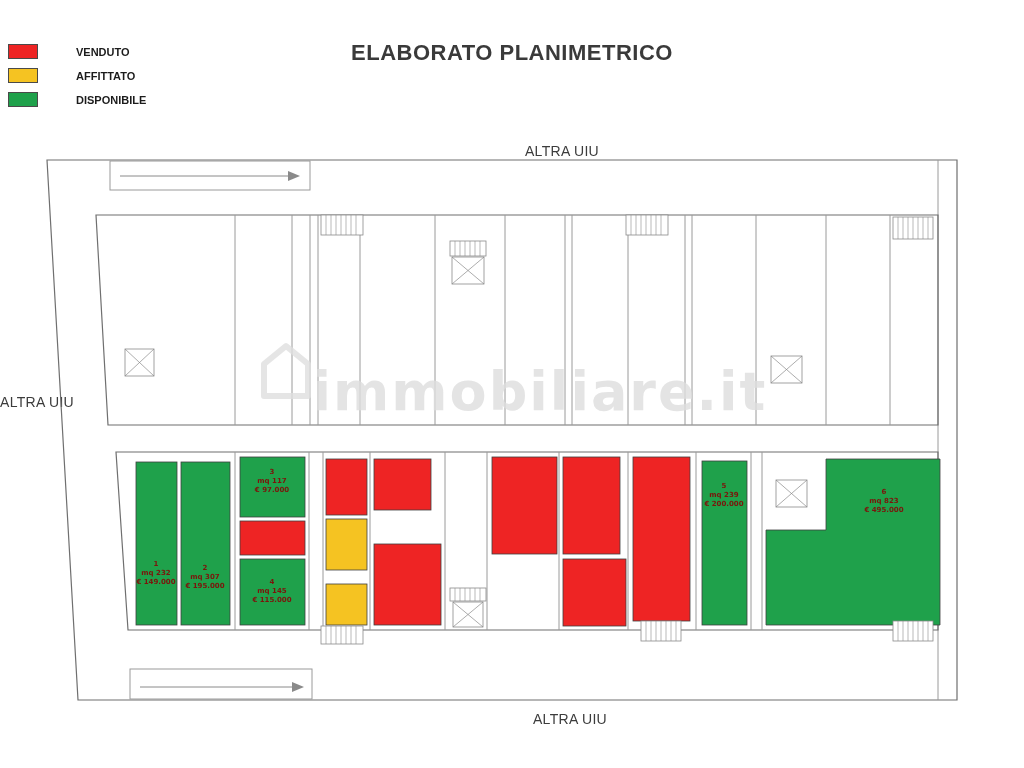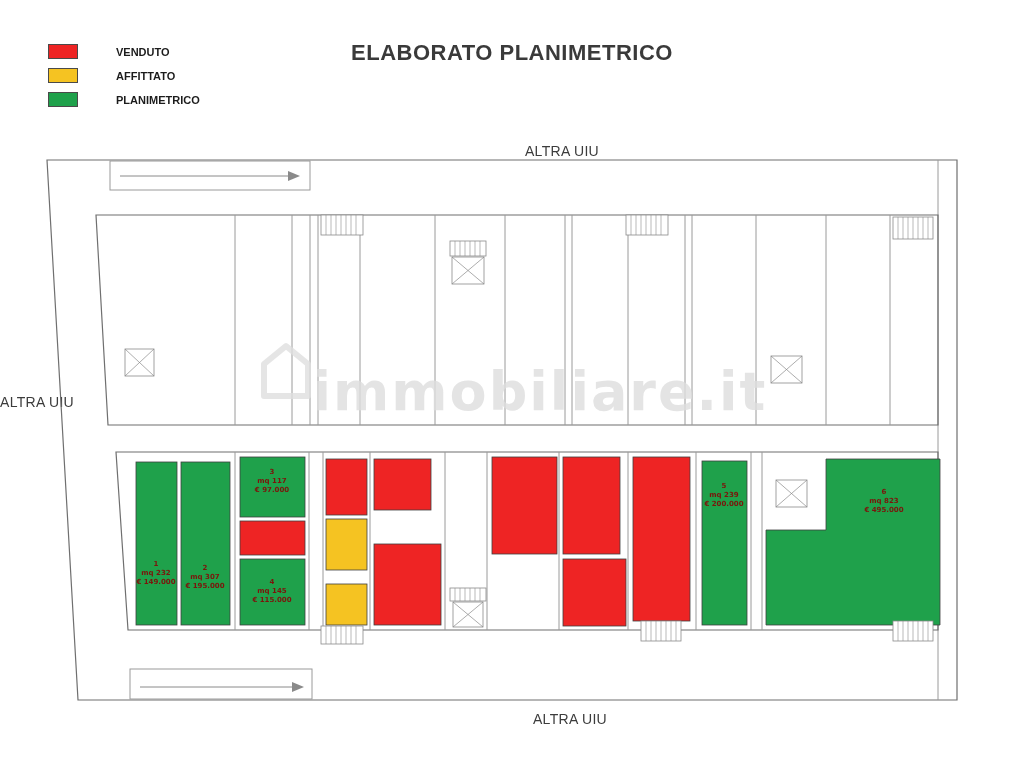--- a/index.html
+++ b/index.html
@@ -5,21 +5,21 @@
   html,body{margin:0;padding:0;}
   body{
     width:1024px;height:768px;position:relative;background:#ffffff;
     font-family:"Liberation Sans",sans-serif;overflow:hidden;
   }
   .title{
     position:absolute;top:40px;left:0;right:0;text-align:center;
     font-size:22px;font-weight:600;color:#3a3a3a;letter-spacing:.5px;
   }
   .legend{position:absolute;top:44px;left:8px;}
-  .legend-row{display:flex;align-items:center;margin-bottom:9px;margin-left:40px;}
+  .legend-row{display:flex;align-items:center;margin-bottom:9px;}
   .swatch{width:28px;height:13px;border:1px solid #4a4a4a;margin-right:38px;flex:none;}
   .legend-label{font-size:11px;font-weight:bold;color:#1c1c1c;}
   .area-label{position:absolute;font-size:14px;color:#3c3c3c;letter-spacing:.3px;}
   .area-label.top{left:462px;top:143px;width:200px;text-align:center;}
   .area-label.left{left:0px;top:394px;}
   .area-label.bottom{left:470px;top:711px;width:200px;text-align:center;}
   svg.plan{position:absolute;left:0;top:0;}
   .wall{stroke:#9a9a9a;stroke-width:1;fill:none;}
   .outline{stroke:#6f6f6f;stroke-width:1.2;fill:none;}
   .arrow{stroke:#8a8a8a;stroke-width:1;fill:none;}
@@ -39,21 +39,21 @@
   <div class="legend-row">
     <span class="swatch" style="background: rgb(238, 36, 36);"></span>
     <span class="legend-label">VENDUTO</span>
   </div>
   <div class="legend-row">
     <span class="swatch" style="background: rgb(245, 195, 34);"></span>
     <span class="legend-label">AFFITTATO</span>
   </div>
   <div class="legend-row">
     <span class="swatch" style="background: rgb(31, 161, 75);"></span>
-    <span class="legend-label">PLANIMETRICO</span>
+    <span class="legend-label">DISPONIBILE</span>
   </div>
 </div>
 
 <div class="title">ELABORATO PLANIMETRICO</div>
 
 <div class="area-label top">ALTRA UIU</div>
 <div class="area-label left">ALTRA UIU</div>
 <div class="area-label bottom">ALTRA UIU</div>
 
 <svg class="plan" width="1024" height="768" viewBox="0 0 1024 768">

